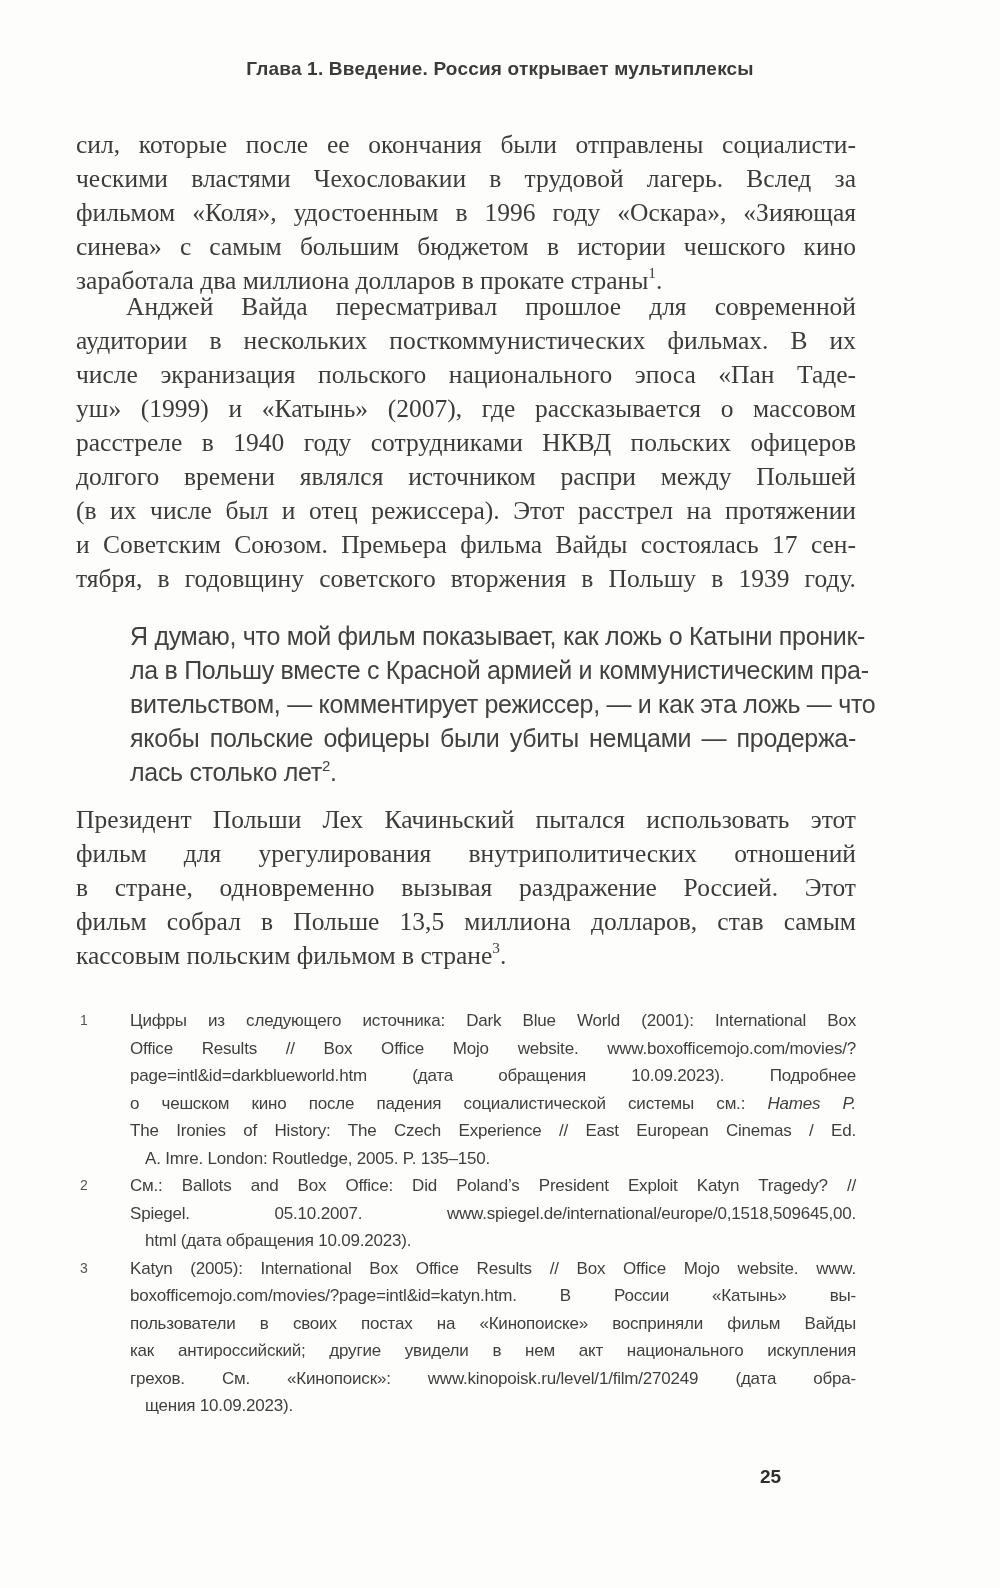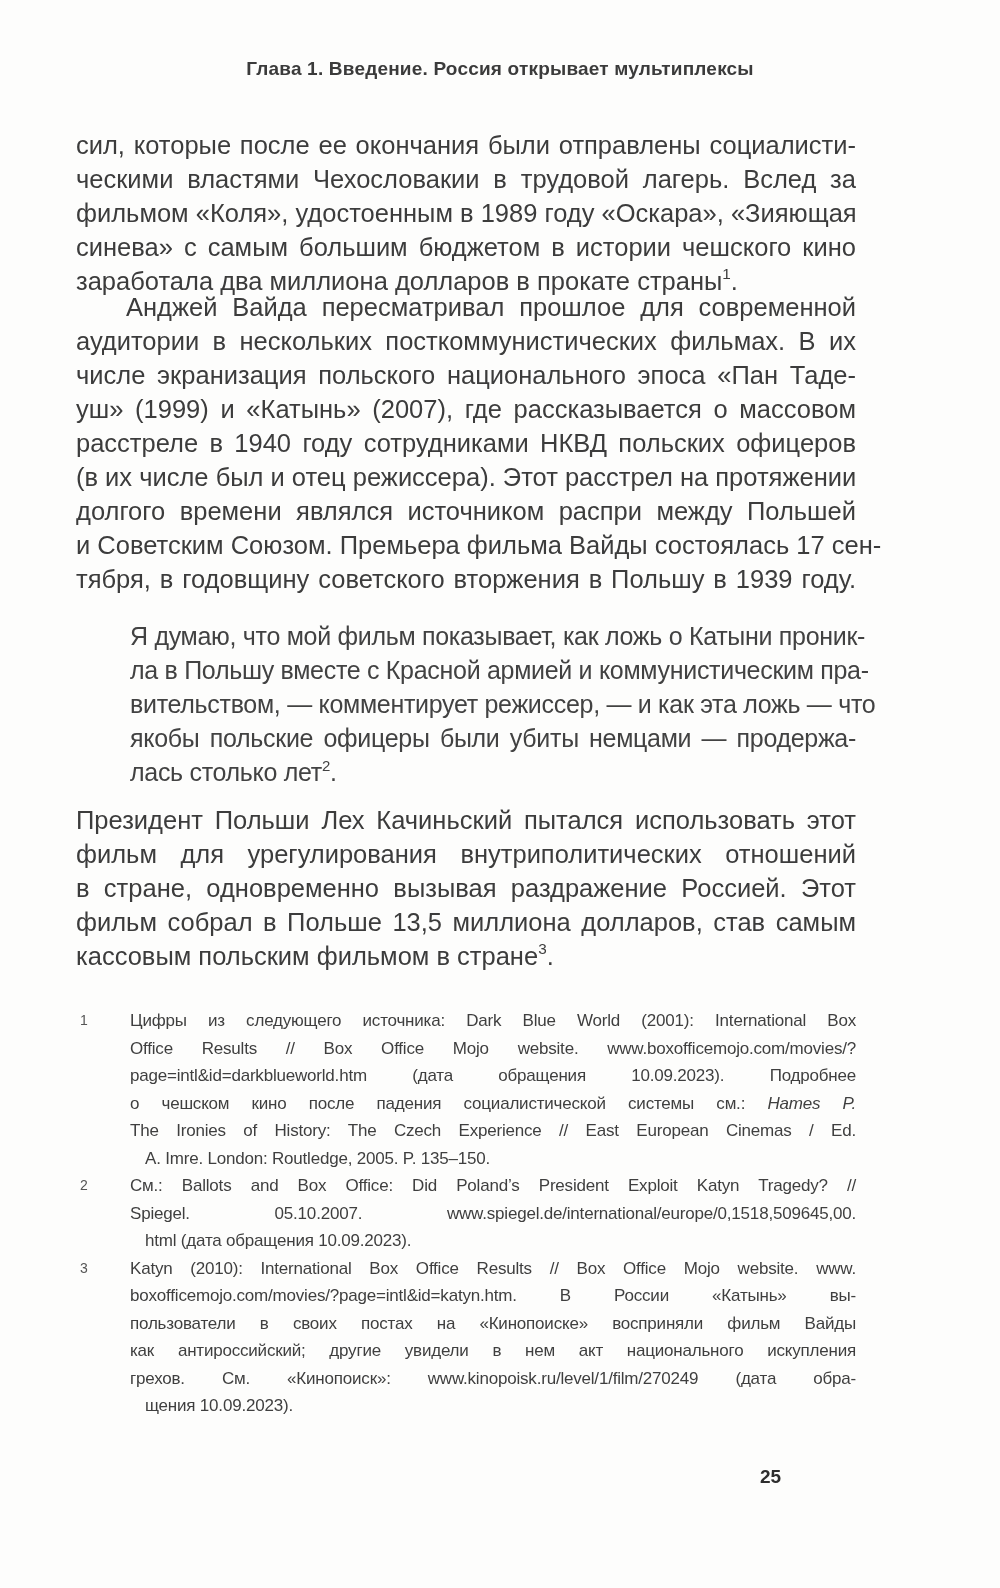--- a/index.html
+++ b/index.html
@@ -17,21 +17,21 @@
     top: 58px; left: 0; width: 1000px;
     text-align: center;
     font-family: "Liberation Sans", sans-serif;
     font-weight: bold;
     font-size: 19px;
     color: #3b3b3b;
     letter-spacing: 0.2px;
   }
   .block { position: absolute; left: 76px; width: 780px; }
   .body-line {
-    font-family: Liberation Sans, sans-serif;
+    font-family: Liberation Serif, serif;
     font-size: 25.5px;
     color: #3c3c3c;
     height: 34px;
     line-height: 34px;
     text-align: justify;
     text-align-last: justify;
     white-space: nowrap;
   }
   .body-line.last { text-align-last: left; }
   .body-line.indent { padding-left: 50px; }
@@ -80,33 +80,33 @@
 </head>
 <body>
 
 <div class="page">
 
   <div class="running-head">Глава 1. Введение. Россия открывает мультиплексы</div>
 
   <div class="block" style="top:128px;">
     <div class="body-line">сил, которые после ее окончания были отправлены социалисти-</div>
     <div class="body-line">ческими властями Чехословакии в трудовой лагерь. Вслед за</div>
-    <div class="body-line">фильмом «Коля», удостоенным в 1989 году «Оскара», «Зияющая</div>
+    <div class="body-line">фильмом «Коля», удостоенным в 1996 году «Оскара», «Зияющая</div>
     <div class="body-line">синева» с самым большим бюджетом в истории чешского кино</div>
     <div class="body-line last"><span>заработала два миллиона долларов в прокате страны</span><sup>1</sup><span>.</span></div>
   </div>
 
   <div class="block" style="top:290px;">
     <div class="body-line indent">Анджей Вайда пересматривал прошлое для современной</div>
     <div class="body-line">аудитории в нескольких посткоммунистических фильмах. В их</div>
     <div class="body-line">числе экранизация польского национального эпоса «Пан Таде-</div>
     <div class="body-line">уш» (1999) и «Катынь» (2007), где рассказывается о массовом</div>
     <div class="body-line">расстреле в 1940 году сотрудниками НКВД польских офицеров</div>
+    <div class="body-line">долгого времени являлся источником распри между Польшей</div>
     <div class="body-line">(в их числе был и отец режиссера). Этот расстрел на протяжении</div>
-    <div class="body-line">долгого времени являлся источником распри между Польшей</div>
     <div class="body-line">и Советским Союзом. Премьера фильма Вайды состоялась 17 сен-</div>
     <div class="body-line">тября, в годовщину советского вторжения в Польшу в 1939 году.</div>
   </div>
 
   <div class="quote" style="top:619px;">
     <div class="quote-line">Я думаю, что мой фильм показывает, как ложь о Катыни проник-</div>
     <div class="quote-line">ла в Польшу вместе с Красной армией и коммунистическим пра-</div>
     <div class="quote-line">вительством, — комментирует режиссер, — и как эта ложь — что</div>
     <div class="quote-line">якобы польские офицеры были убиты немцами — продержа-</div>
     <div class="quote-line last"><span>лась столько лет</span><sup>2</sup><span>.</span></div>
@@ -131,21 +131,21 @@
       <div class="fn-line last">A. Imre. London: Routledge, 2005. P. 135–150.</div>
     </div>
     <div class="fn">
       <span class="fn-num">2</span>
       <div class="fn-line">См.: Ballots and Box Office: Did Poland’s President Exploit Katyn Tragedy? //</div>
       <div class="fn-line">Spiegel. 05.10.2007. www.spiegel.de/international/europe/0,1518,509645,00.</div>
       <div class="fn-line last">html (дата обращения 10.09.2023).</div>
     </div>
     <div class="fn">
       <span class="fn-num">3</span>
-      <div class="fn-line">Katyn (2010): International Box Office Results // Box Office Mojo website. www.</div>
+      <div class="fn-line">Katyn (2005): International Box Office Results // Box Office Mojo website. www.</div>
       <div class="fn-line">boxofficemojo.com/movies/?page=intl&amp;id=katyn.htm. В России «Катынь» вы-</div>
       <div class="fn-line">пользователи в своих постах на «Кинопоиске» восприняли фильм Вайды</div>
       <div class="fn-line">как антироссийский; другие увидели в нем акт национального искупления</div>
       <div class="fn-line">грехов. См. «Кинопоиск»: www.kinopoisk.ru/level/1/film/270249 (дата обра-</div>
       <div class="fn-line last">щения 10.09.2023).</div>
     </div>
   </div>
 
   <div class="folio">25</div>
 </div>

